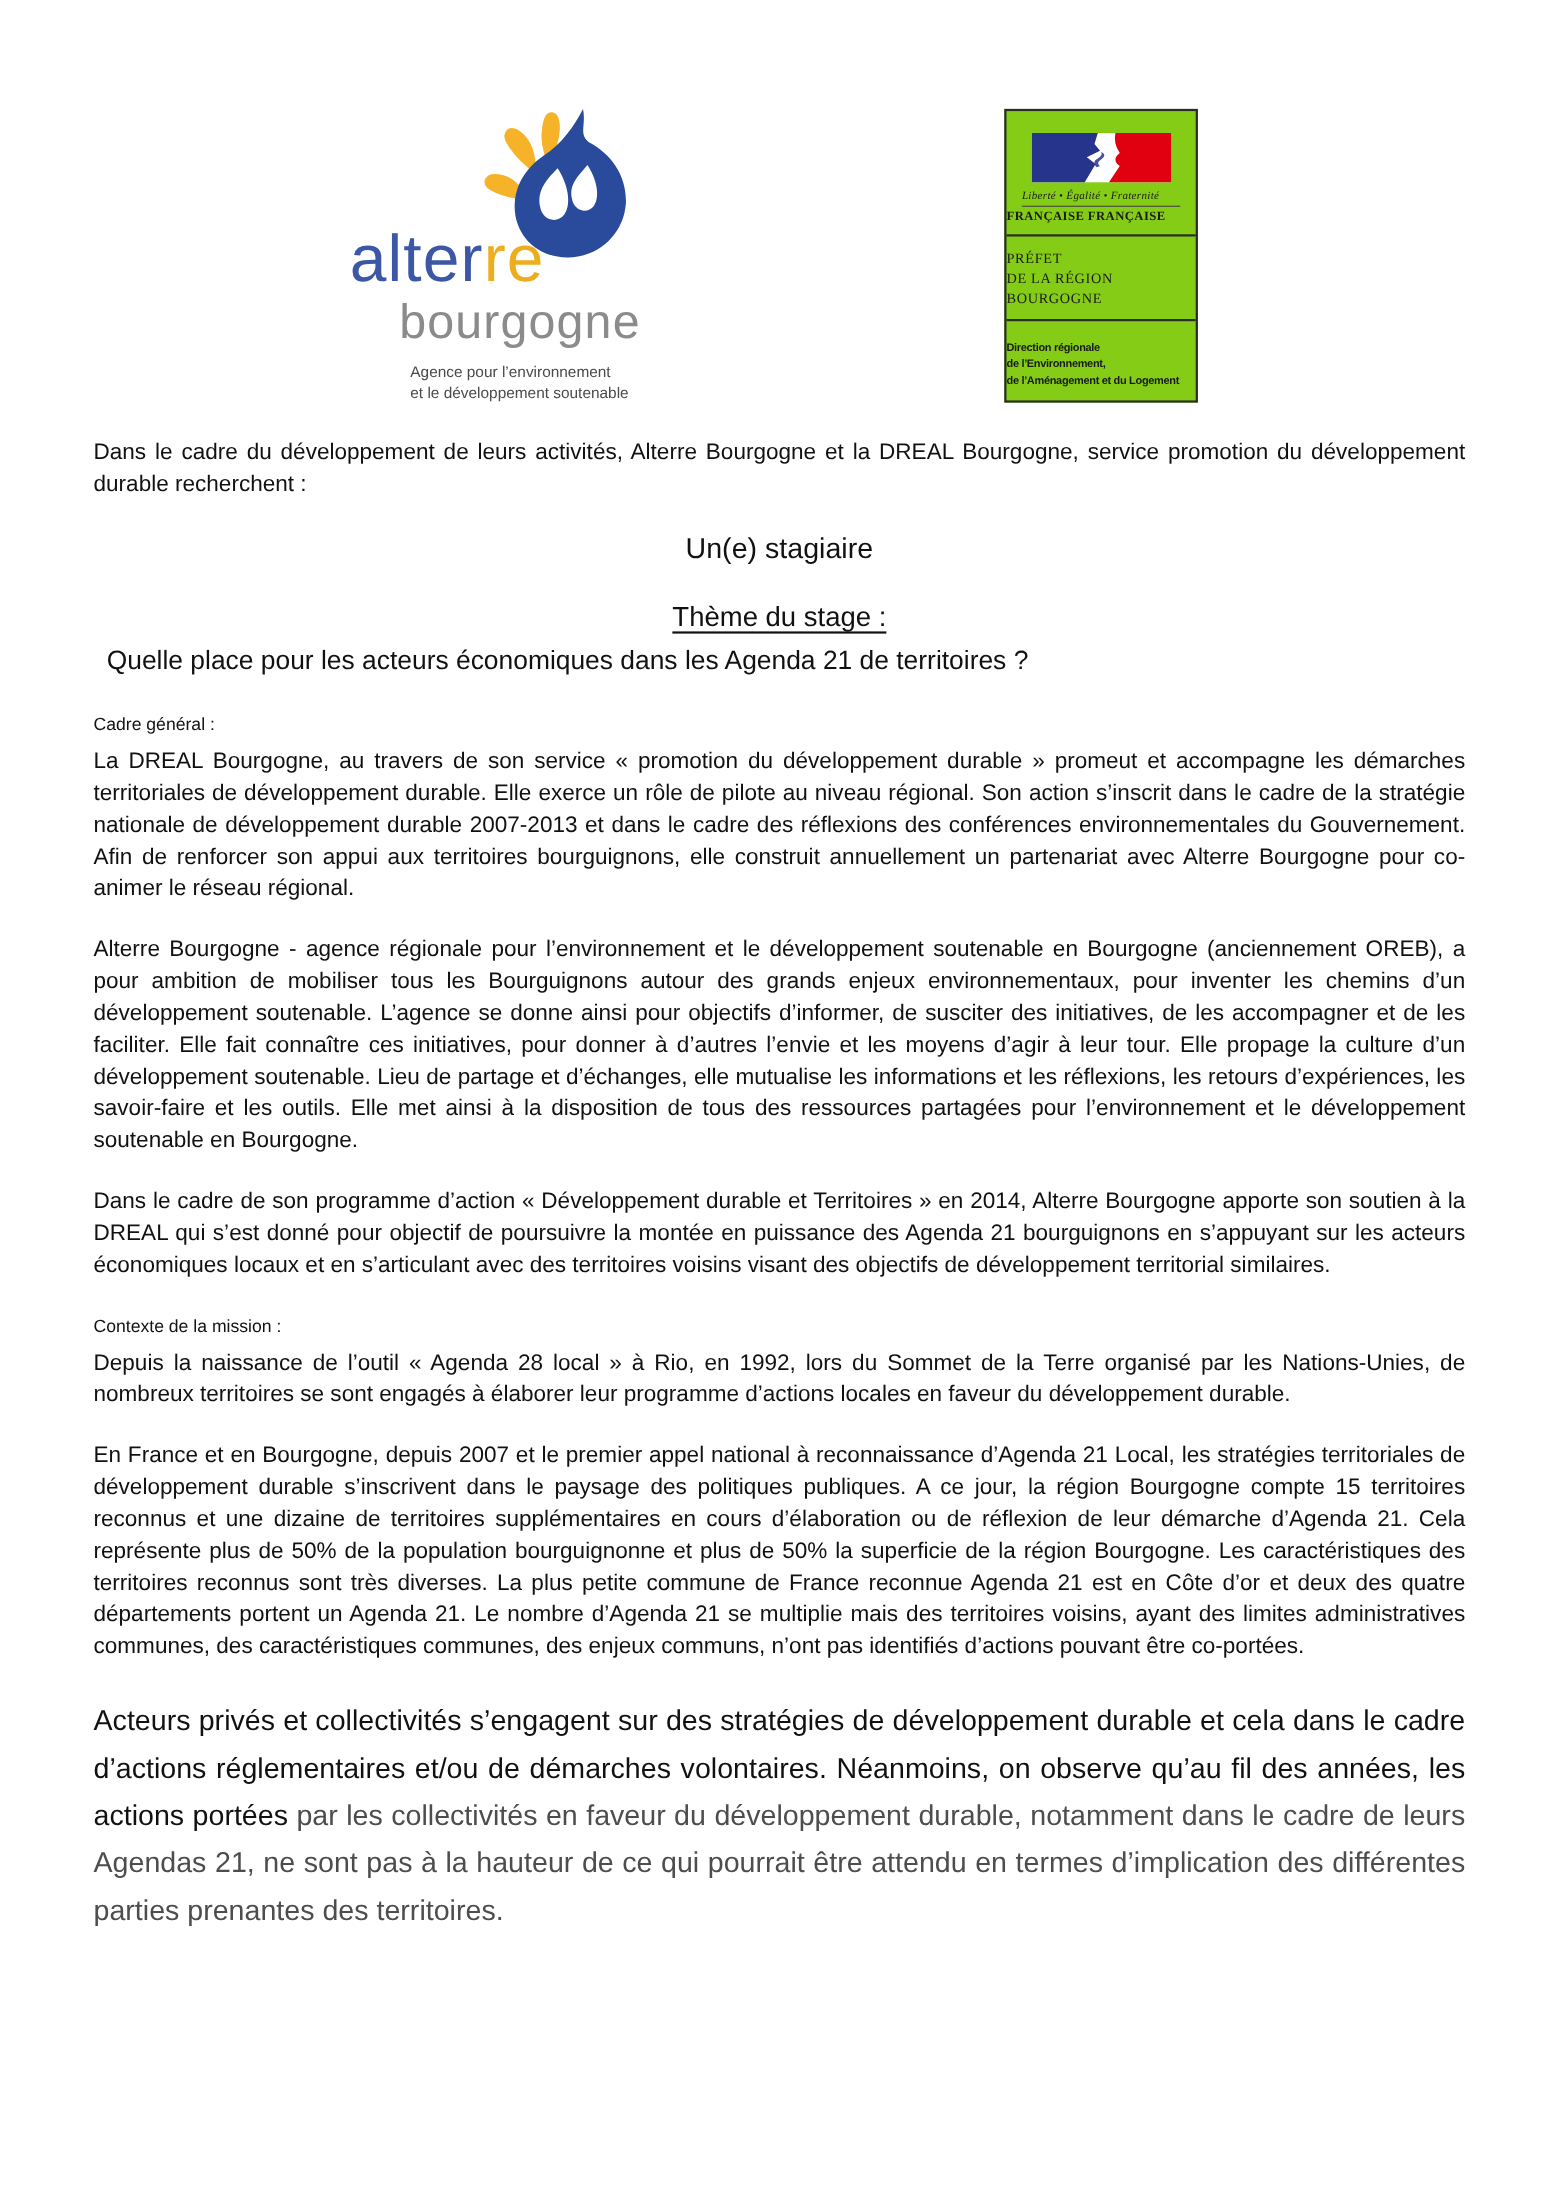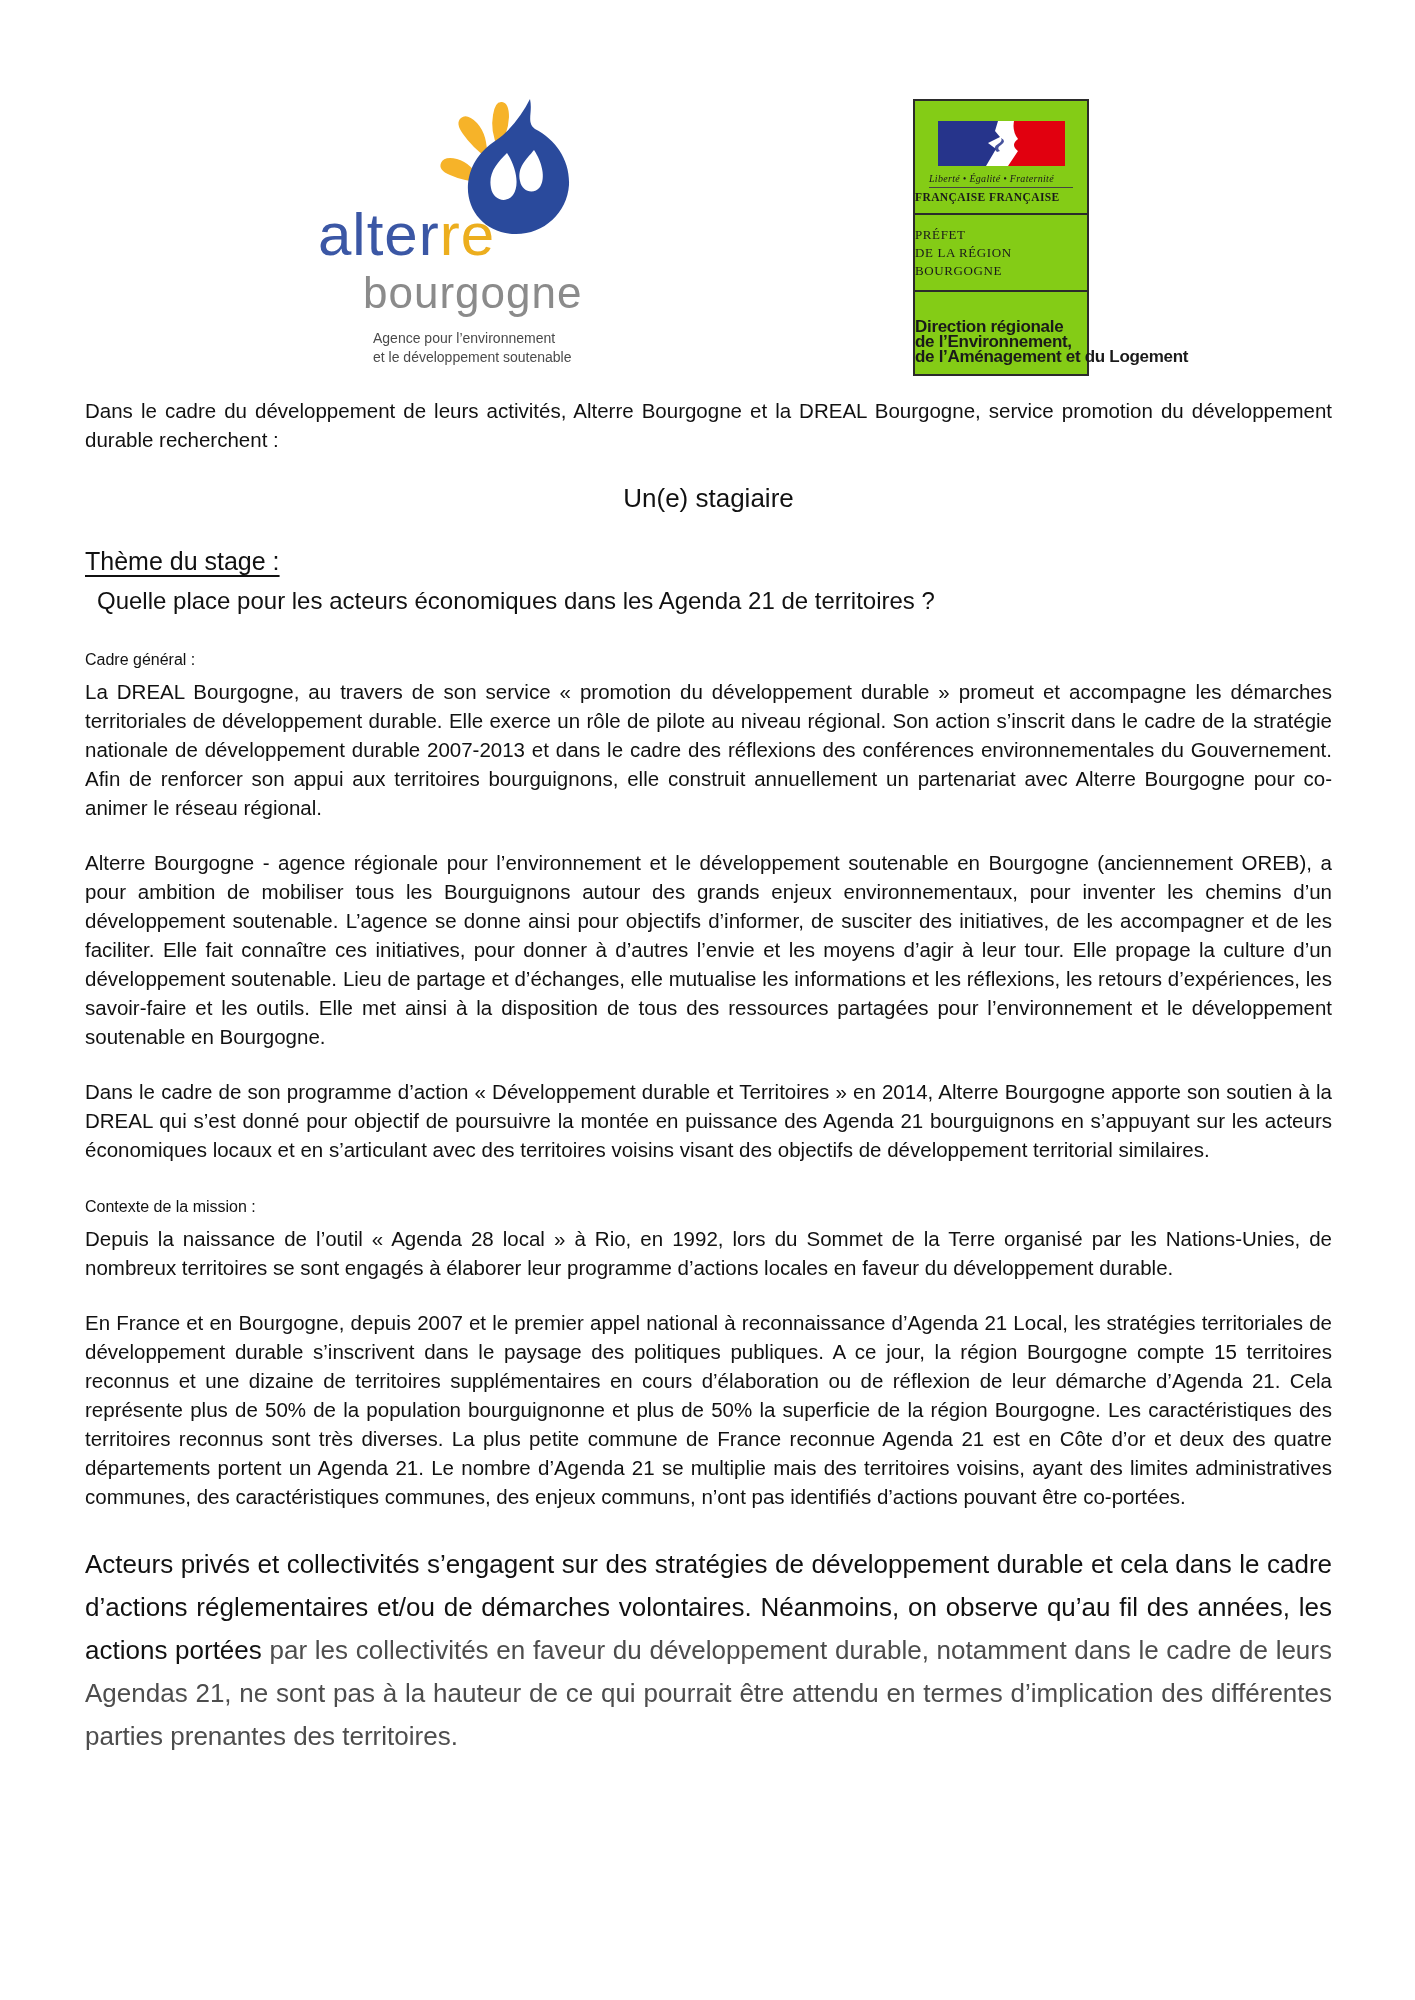--- a/index.html
+++ b/index.html
@@ -42,32 +42,32 @@
   .republique{
     font-family:"Liberation Serif","DejaVu Serif",serif;font-weight:bold;
     font-size:11.5px;letter-spacing:0.4px;white-space:nowrap;display:block;
   }
   .prefet-sec2{
     border-top:2px solid #2b2b2b;padding:11px 0 10px;
     font-family:"Liberation Serif","DejaVu Serif",serif;font-size:13px;
     line-height:18px;letter-spacing:0.6px;
   }
   .prefet-sec3{
-    border-top:2px solid #2b2b2b;padding:27px 0 10px;
-    font-weight:bold;font-size:17px;line-height:15px;letter-spacing:-0.3px;
+    border-top:2px solid #2b2b2b;padding:17px 0 10px;
+    font-weight:bold;font-size:10px;line-height:15px;letter-spacing:-0.3px;
     white-space:nowrap;
   }
 
   
   .doc{position:absolute;top:396px;left:85px;width:1247px;}
   .intro{font-size:20.5px;line-height:29px;text-align:justify;margin:0;}
   .stagiaire{font-size:26px;text-align:center;margin:26px 0 0;line-height:36px;font-weight:400;}
   .theme-h{
     font-size:25px;margin:30px 0 0;line-height:30px;font-weight:400;
-    text-decoration:underline;text-decoration-thickness:2px;text-underline-offset:5px;
+    text-decoration:underline;text-decoration-thickness:2px;text-underline-offset:5px;text-align:center;
   }
   .question{font-size:24px;margin:8px 12px 0;line-height:33px;font-weight:400;}
   .section-h{font-size:16px;margin:28px 0 0;line-height:30px;font-weight:400;}
   .body-p{font-size:20.5px;line-height:29px;text-align:justify;margin:2px 0 26px;}
   .closing{font-size:26px;line-height:43px;text-align:justify;margin:32px 0 0;}
   .closing .gray{color:#4d4d4d;}
 </style>
 </head>
 <body>
 

